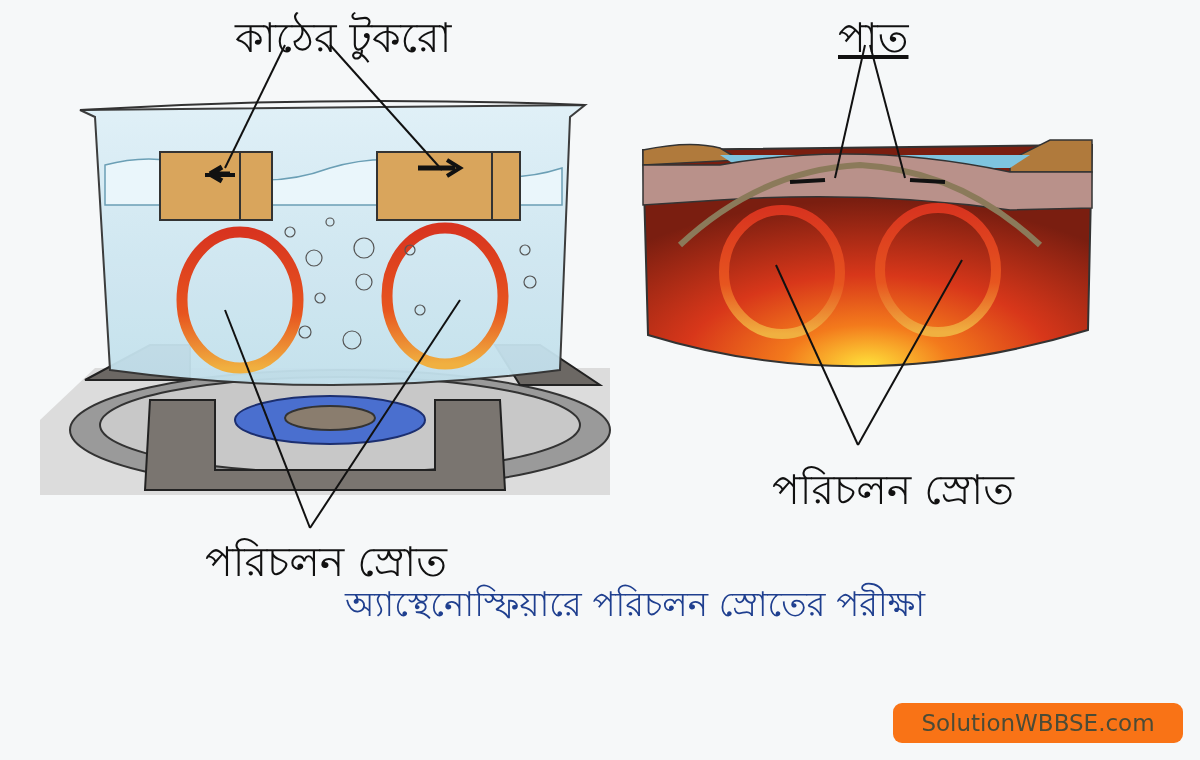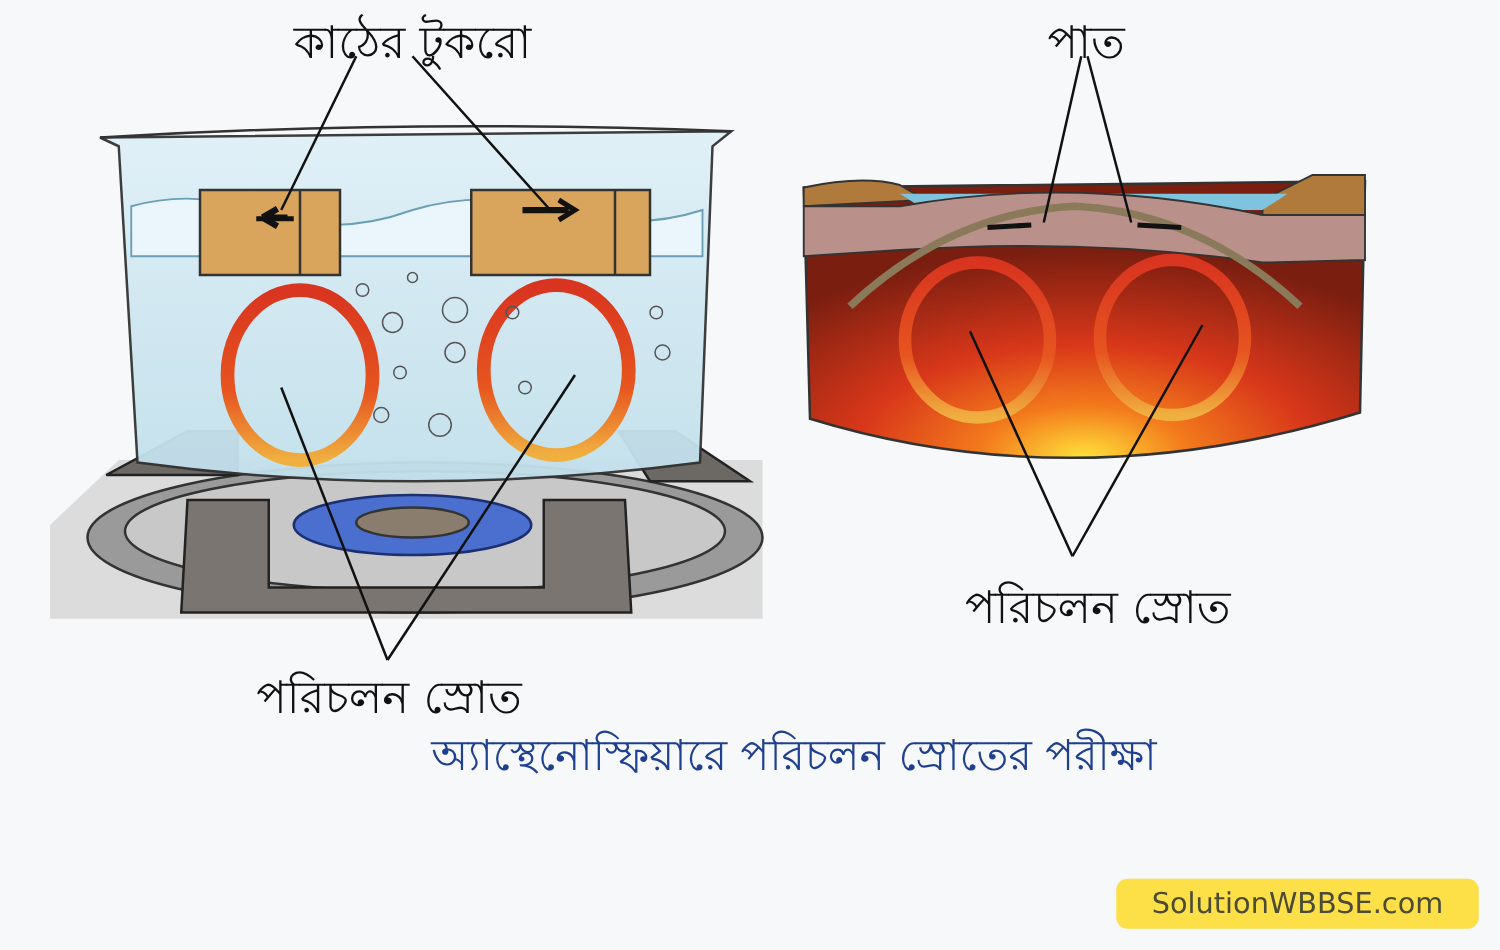--- a/index.html
+++ b/index.html
@@ -1,21 +1,21 @@
 <!DOCTYPE html>
 <html><head>
 <meta charset="utf-8">
 <style>
   html, body { margin:0; padding:0; }
   body { width:1200px; height:760px; position:relative; overflow:hidden;
          background:#f6f8f9; font-family:"DejaVu Sans", sans-serif; }
-  .label { position:absolute; color:#111; font-size:36px; white-space:nowrap; }
+  .label { position:absolute; color:#111; font-size:41px; white-space:nowrap; }
   .caption { position:absolute; color:#1f3f8f; font-size:34px; font-weight:normal; white-space:nowrap; }
   .watermark { position:absolute; left:893px; top:703px; width:290px; height:40px;
-               background:#fde047; border-radius:9px; display:flex; align-items:center; justify-content:center;
+               background:#f97316; border-radius:9px; display:flex; align-items:center; justify-content:center;
                font-family:"DejaVu Sans", sans-serif; font-size:23px; color:#4b4b36; }
   svg { position:absolute; left:0; top:0; }
 </style>
 </head>
 <body>
 
 <svg width="1200" height="760" viewBox="0 0 1200 760">
   <defs>
     <radialGradient id="mantleGrad" cx="0.5" cy="1" r="0.75">
       <stop offset="0" stop-color="#ffe23a"></stop>
@@ -112,16 +112,16 @@
   <g stroke="#111" stroke-width="2" fill="none">
     <line x1="865" y1="45" x2="835" y2="178"></line>
     <line x1="870" y1="45" x2="905" y2="178"></line>
     <line x1="776" y1="265" x2="858" y2="445"></line>
     <line x1="962" y1="260" x2="858" y2="445"></line>
   </g>
 </svg>
 
 <div class="label" style="left:235px; top:6px;">কাঠের টুকরো</div>
 <div class="label" style="left:205px; top:530px;">পরিচলন স্রোত</div>
-<div class="label" style="left:838px; top:6px;">পাত</div>
+<div class="label" style="left:838px; top:6px;text-decoration:underline;">পাত</div>
 <div class="label" style="left:772px; top:458px;">পরিচলন স্রোত</div>
 <div class="caption" style="left:345px; top:578px;">অ্যাস্থেনোস্ফিয়ারে পরিচলন স্রোতের পরীক্ষা</div>
 <div class="watermark">SolutionWBBSE.com</div>
 
 </body></html>

